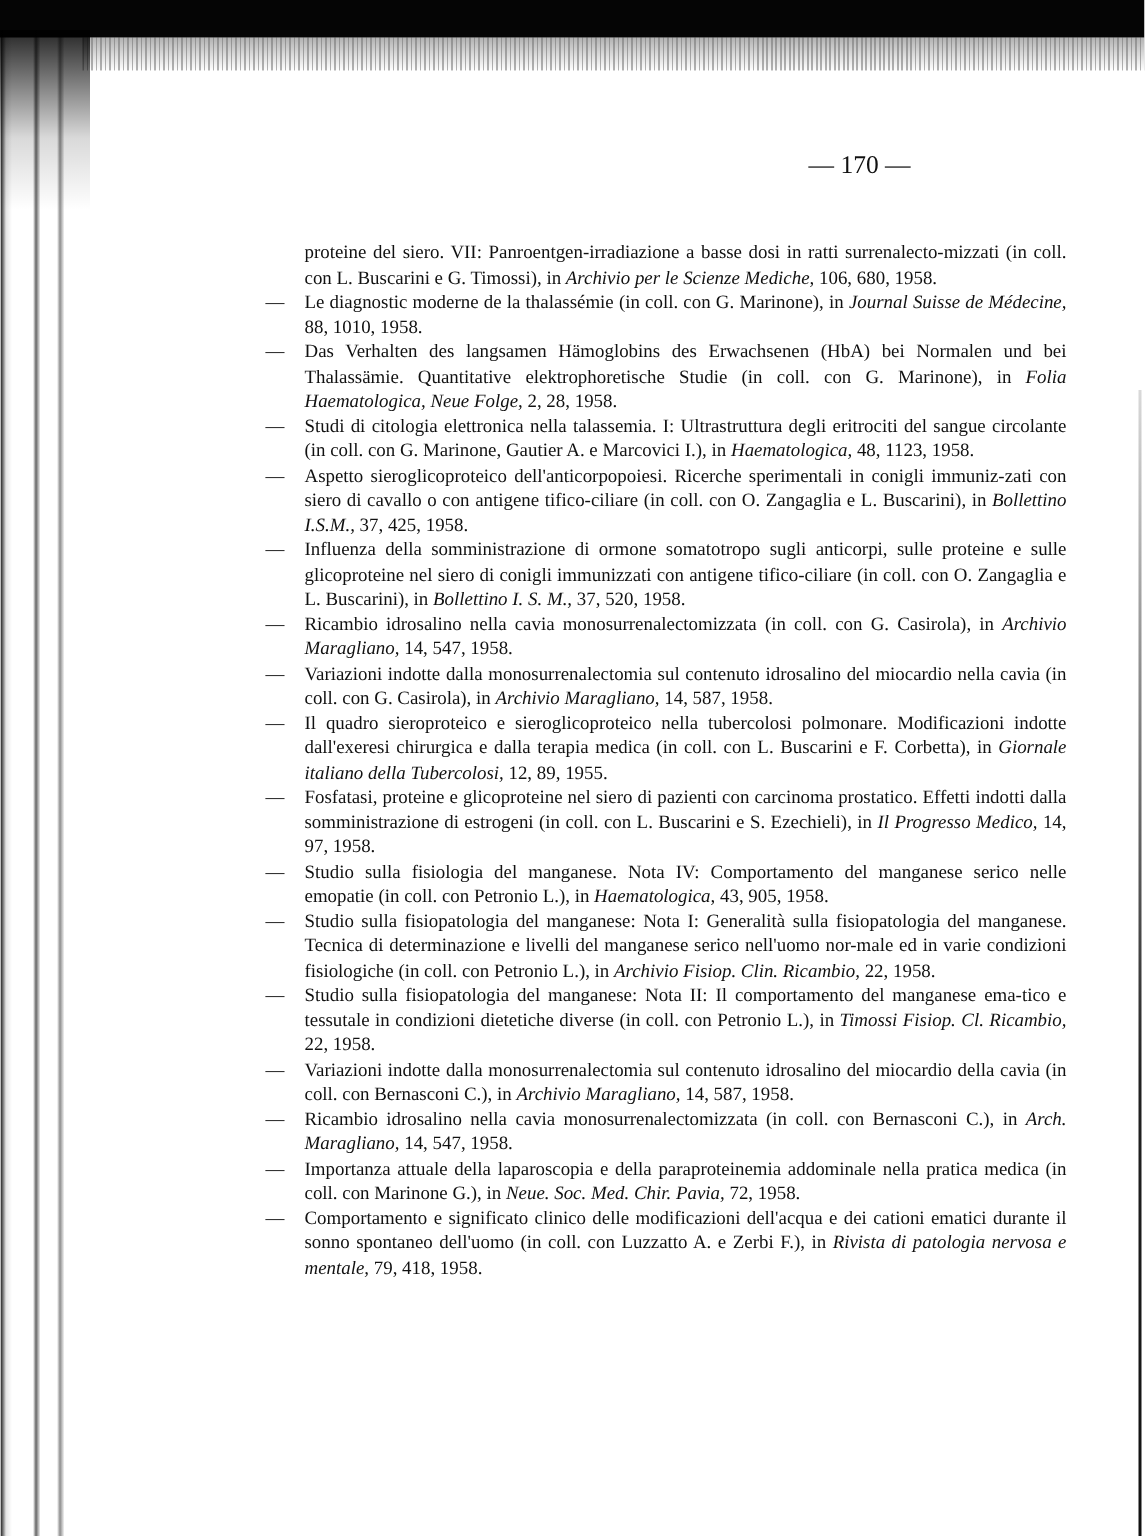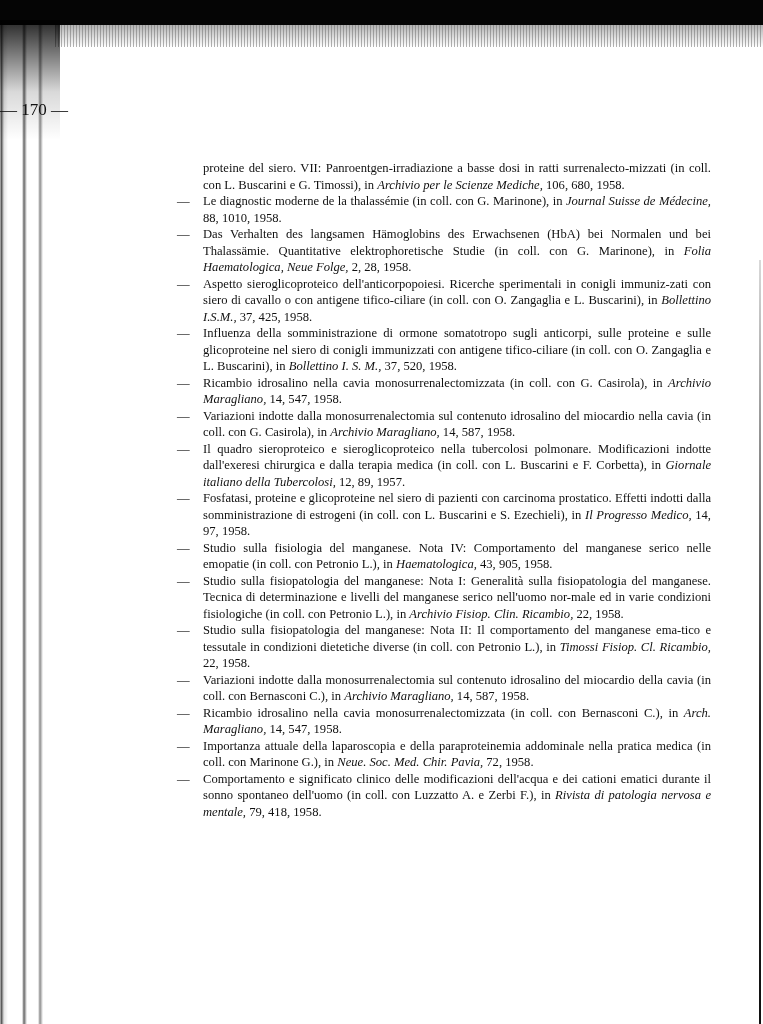--- a/index.html
+++ b/index.html
@@ -30,21 +30,21 @@
   .scan-left-top {
     position: absolute; left: 0; top: 20px; width: 60px; height: 120px;
     background: linear-gradient(180deg, rgba(0,0,0,0.85), rgba(0,0,0,0.15) 60%, transparent);
   }
   .scan-right {
     position: absolute; right: 2px; top: 260px; width: 2px; height: 764px;
     background: linear-gradient(180deg, rgba(0,0,0,0.15), #222 60%, #111);
   }
   .page-number {
     position: absolute; top: 100px; left: 0; width: 607px;
-    text-align: left; font-size: 17px; box-sizing: border-box;
+    text-align: right; font-size: 17px; box-sizing: border-box;
   }
   .content {
     position: absolute; left: 160px; top: 160px; width: 551px;
     font-size: 12.6px; line-height: 16.5px;
   }
   .entry {
     position: relative;
     padding-left: 43px; text-indent: -26px;
     text-align: justify;
     margin: 0;
@@ -62,25 +62,26 @@
 <div class="scan-left-top"></div>
 <div class="scan-left"></div>
 <div class="scan-right"></div>
 
 <div class="page-number">— 170 —</div>
 
 <div class="content" id="content">
     <p class="entry cont"><span>proteine del siero. VII: Panroentgen-irradiazione a basse dosi in ratti surrenalecto-mizzati (in coll. con L. Buscarini e G. Timossi), in </span><em>Archivio per le Scienze Mediche,</em><span> 106, 680, 1958.</span></p>
     <p class="entry"><span class="dash">—</span><span>Le diagnostic moderne de la thalassémie (in coll. con G. Marinone), in </span><em>Journal Suisse de Médecine,</em><span> 88, 1010, 1958.</span></p>
     <p class="entry"><span class="dash">—</span><span>Das Verhalten des langsamen Hämoglobins des Erwachsenen (HbA) bei Normalen und bei Thalassämie. Quantitative elektrophoretische Studie (in coll. con G. Marinone), in </span><em>Folia Haematologica, Neue Folge,</em><span> 2, 28, 1958.</span></p>
+    <p class="entry"><span class="dash">—</span><span>Studi di citologia elettronica nella talassemia. I: Ultrastruttura degli eritrociti del sangue circolante (in coll. con G. Marinone, Gautier A. e Marcovici I.), in </span><em>Haematologica,</em><span> 48, 1123, 1958.</span></p>
     <p class="entry"><span class="dash">—</span><span>Aspetto sieroglicoproteico dell'anticorpopoiesi. Ricerche sperimentali in conigli immuniz-zati con siero di cavallo o con antigene tifico-ciliare (in coll. con O. Zangaglia e L. Buscarini), in </span><em>Bollettino I.S.M.,</em><span> 37, 425, 1958.</span></p>
     <p class="entry"><span class="dash">—</span><span>Influenza della somministrazione di ormone somatotropo sugli anticorpi, sulle proteine e sulle glicoproteine nel siero di conigli immunizzati con antigene tifico-ciliare (in coll. con O. Zangaglia e L. Buscarini), in </span><em>Bollettino I. S. M.,</em><span> 37, 520, 1958.</span></p>
     <p class="entry"><span class="dash">—</span><span>Ricambio idrosalino nella cavia monosurrenalectomizzata (in coll. con G. Casirola), in </span><em>Archivio Maragliano,</em><span> 14, 547, 1958.</span></p>
     <p class="entry"><span class="dash">—</span><span>Variazioni indotte dalla monosurrenalectomia sul contenuto idrosalino del miocardio nella cavia (in coll. con G. Casirola), in </span><em>Archivio Maragliano,</em><span> 14, 587, 1958.</span></p>
-    <p class="entry"><span class="dash">—</span><span>Il quadro sieroproteico e sieroglicoproteico nella tubercolosi polmonare. Modificazioni indotte dall'exeresi chirurgica e dalla terapia medica (in coll. con L. Buscarini e F. Corbetta), in </span><em>Giornale italiano della Tubercolosi,</em><span> 12, 89, 1957.</span></p>
+    <p class="entry"><span class="dash">—</span><span>Il quadro sieroproteico e sieroglicoproteico nella tubercolosi polmonare. Modificazioni indotte dall'exeresi chirurgica e dalla terapia medica (in coll. con L. Buscarini e F. Corbetta), in </span><em>Giornale italiano della Tubercolosi,</em><span> 12, 89, 1955.</span></p>
     <p class="entry"><span class="dash">—</span><span>Fosfatasi, proteine e glicoproteine nel siero di pazienti con carcinoma prostatico. Effetti indotti dalla somministrazione di estrogeni (in coll. con L. Buscarini e S. Ezechieli), in </span><em>Il Progresso Medico,</em><span> 14, 97, 1958.</span></p>
     <p class="entry"><span class="dash">—</span><span>Studio sulla fisiologia del manganese. Nota IV: Comportamento del manganese serico nelle emopatie (in coll. con Petronio L.), in </span><em>Haematologica,</em><span> 43, 905, 1958.</span></p>
     <p class="entry"><span class="dash">—</span><span>Studio sulla fisiopatologia del manganese: Nota I: Generalità sulla fisiopatologia del manganese. Tecnica di determinazione e livelli del manganese serico nell'uomo nor-male ed in varie condizioni fisiologiche (in coll. con Petronio L.), in </span><em>Archivio Fisiop. Clin. Ricambio,</em><span> 22, 1958.</span></p>
     <p class="entry"><span class="dash">—</span><span>Studio sulla fisiopatologia del manganese: Nota II: Il comportamento del manganese ema-tico e tessutale in condizioni dietetiche diverse (in coll. con Petronio L.), in </span><em>Timossi Fisiop. Cl. Ricambio,</em><span> 22, 1958.</span></p>
     <p class="entry"><span class="dash">—</span><span>Variazioni indotte dalla monosurrenalectomia sul contenuto idrosalino del miocardio della cavia (in coll. con Bernasconi C.), in </span><em>Archivio Maragliano,</em><span> 14, 587, 1958.</span></p>
     <p class="entry"><span class="dash">—</span><span>Ricambio idrosalino nella cavia monosurrenalectomizzata (in coll. con Bernasconi C.), in </span><em>Arch. Maragliano,</em><span> 14, 547, 1958.</span></p>
     <p class="entry"><span class="dash">—</span><span>Importanza attuale della laparoscopia e della paraproteinemia addominale nella pratica medica (in coll. con Marinone G.), in </span><em>Neue. Soc. Med. Chir. Pavia,</em><span> 72, 1958.</span></p>
     <p class="entry"><span class="dash">—</span><span>Comportamento e significato clinico delle modificazioni dell'acqua e dei cationi ematici durante il sonno spontaneo dell'uomo (in coll. con Luzzatto A. e Zerbi F.), in </span><em>Rivista di patologia nervosa e mentale,</em><span> 79, 418, 1958.</span></p>
   </div>
 

